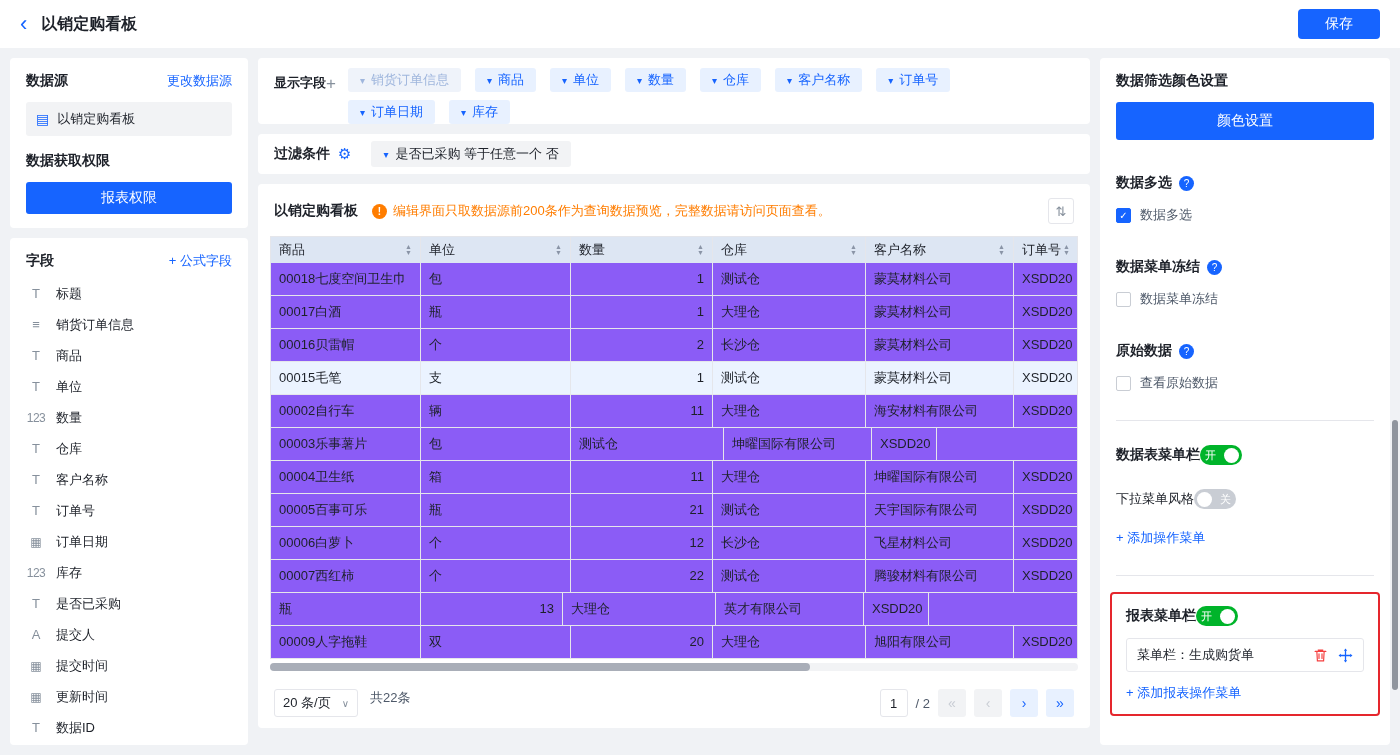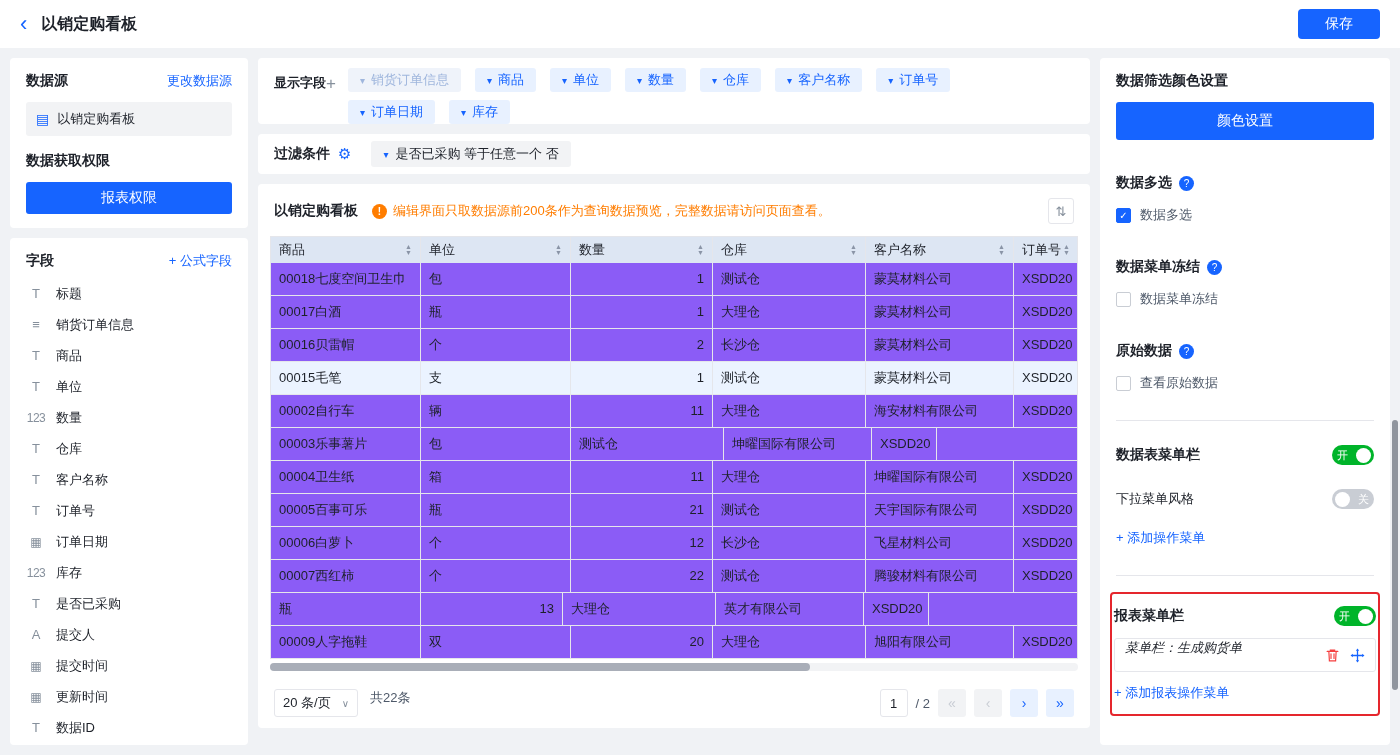--- a/index.html
+++ b/index.html
@@ -107,33 +107,33 @@
   .cb-group{margin-top:34px;}
   .cb-head{display:flex;align-items:center;gap:7px;}
   .q-icon{width:15px;height:15px;border-radius:50%;background:var(--primary);color:#fff;
     font-size:10px;display:flex;align-items:center;justify-content:center;cursor:pointer;}
   .cb-row{margin-top:14px;display:flex;align-items:center;gap:9px;cursor:pointer;}
   .cb-box{width:15px;height:15px;border:1px solid #C9CDD4;border-radius:2px;background:#fff;
     display:flex;align-items:center;justify-content:center;font-size:10px;color:#fff;flex:none;}
   .cb-box.checked{background:var(--primary);border-color:var(--primary);}
   .cb-label{color:#4E5969;}
   .divider{margin-top:28px;border-top:1px solid #E5E6EB;}
-  .toggle-row{margin-top:24px;display:flex;align-items:center;justify-content:space-between;}
+  .toggle-row{margin-top:24px;display:flex;align-items:center;}
   .toggle-row.first{margin-top:0;}
   .plain{font-size:13px;color:#1D2129;}
   .toggle{width:42px;height:20px;border-radius:10px;display:flex;align-items:center;
     justify-content:space-between;padding:0 3px;cursor:pointer;flex:none;}
   .toggle.on{background:var(--toggle-on);}
   .toggle.off{background:#C9CDD4;}
   .tg-text{color:#fff;font-size:11px;padding:0 2px;}
   .tg-knob{width:15px;height:15px;border-radius:50%;background:#fff;flex:none;}
   .add-link{margin-top:20px;}
-  .red-box{margin:16px -6px 0;border:2px solid var(--annotation);border-radius:4px;padding:12px 2px;}
+  .red-box{margin:16px -6px 0;border:2px solid var(--annotation);border-radius:4px;padding:12px 14px;}
   .menu-item-box{margin-top:12px;height:34px;border:1px solid #E5E6EB;border-radius:3px;
-    display:flex;padding:0 10px;background:#fff;cursor:pointer;font-style:italic;}
+    display:flex;align-items:center;padding:0 10px;background:#fff;cursor:pointer;}
   .mi-text{flex:1;white-space:nowrap;overflow:hidden;}
   .mi-icons{display:flex;align-items:center;gap:10px;flex:none;}
   .mi-icons svg{display:block;cursor:pointer;}
   .red-box .add-link{margin-top:12px;}
 
   .vscroll{position:absolute;right:2px;top:420px;width:6px;height:270px;background:#8F959E;
     border-radius:3px;cursor:pointer;}
 </style>
 </head>
 <body>

